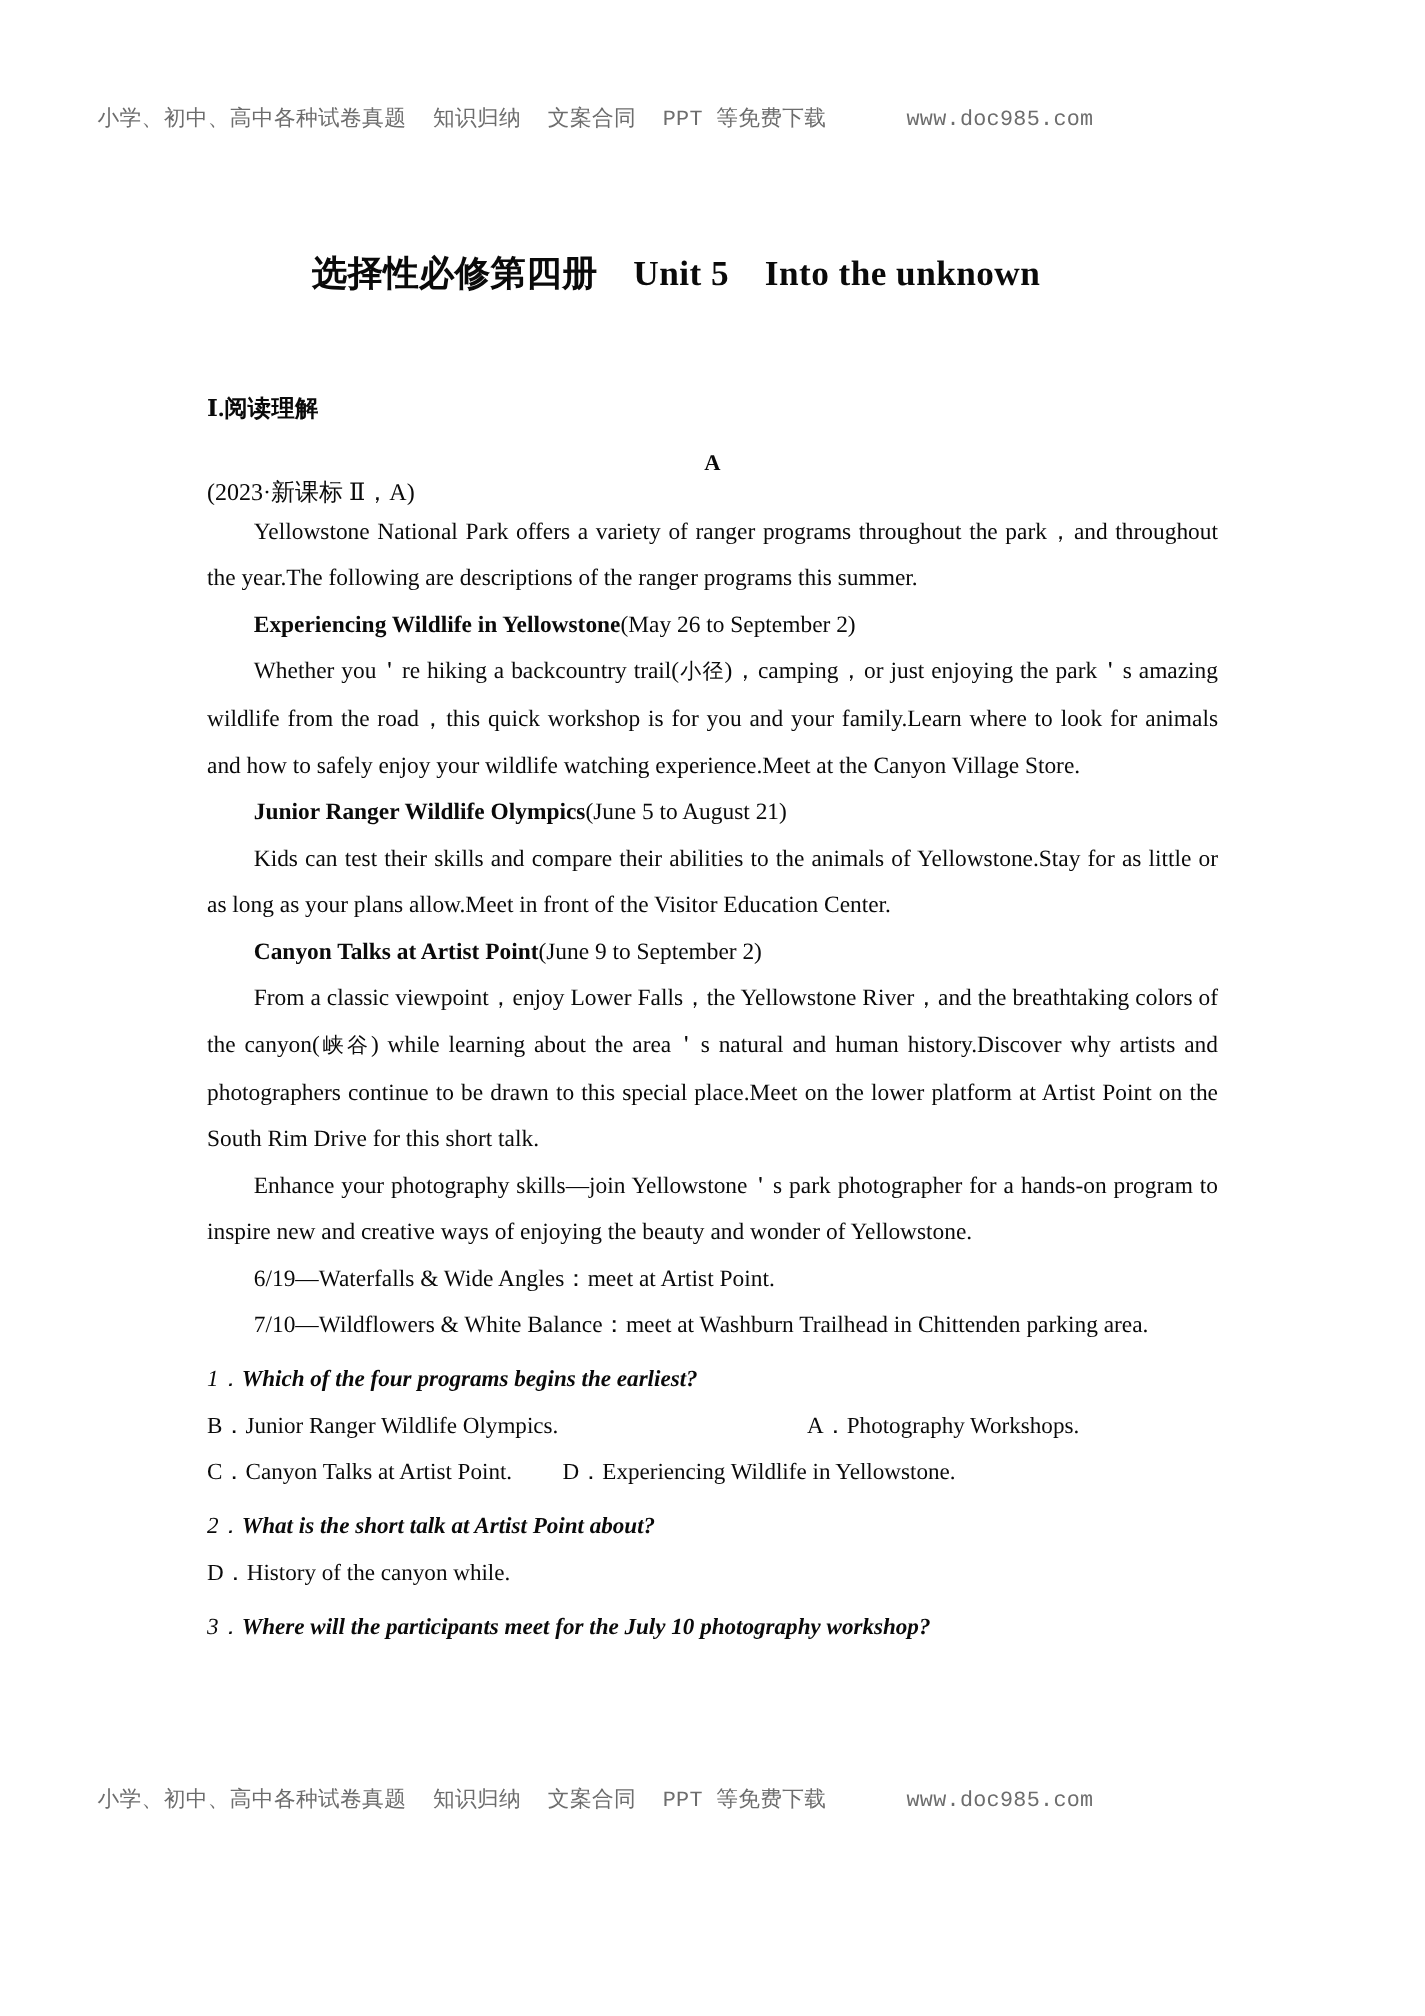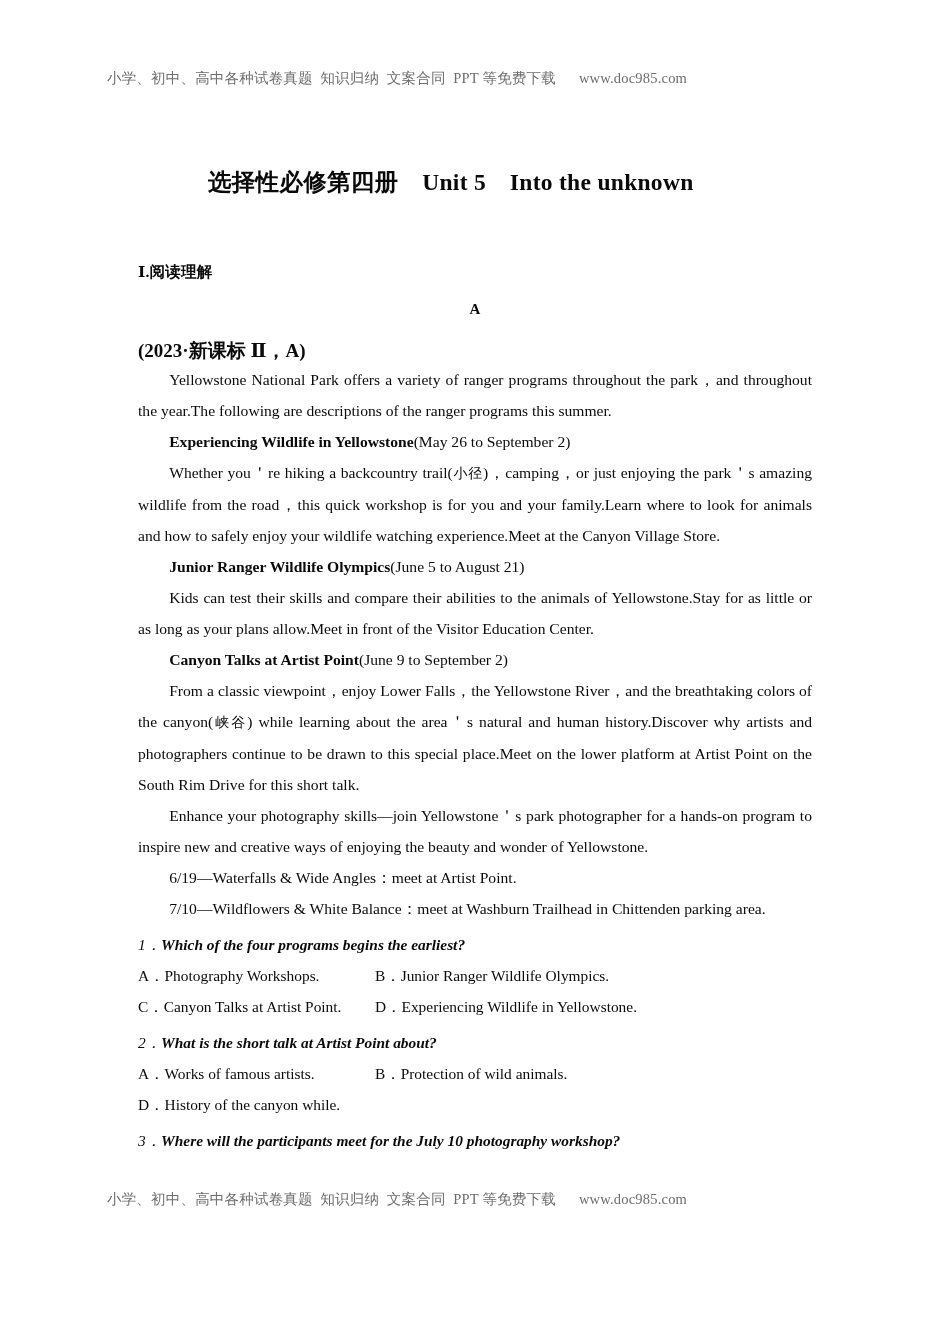--- a/index.html
+++ b/index.html
@@ -23,20 +23,21 @@
   }
   .watermark {
     position: absolute;
     left: 0;
     width: 794px;
     text-align: center;
     font-size: 14.5px;
     color: #6d6d6d;
     letter-spacing: 0.2px;
     white-space: pre;
+    font-family: Liberation Mono, monospace;
   }
   .watermark.top { top: 69px; }
   .watermark.bottom { top: 1190px; }
 
   .content {
     position: absolute;
     left: 138px;
     top: 0;
     width: 674px;
   }
@@ -59,23 +60,22 @@
   }
 
   .passage-label {
     margin-top: 18px;
     text-align: center;
     font-size: 15px;
     font-weight: bold;
   }
 
   .source-line {
-    margin-top: 20px;
-    font-size: 19px;
-    font-weight: bold;
+    margin-top: 0;
+    font-size: 16px;
   }
 
   p.para {
     margin: 0;
     font-size: 15.6px;
     line-height: 31px;
     text-align: justify;
     text-justify: inter-word;
     text-indent: 2em;
   }
@@ -134,35 +134,31 @@
     <p class="para"><span>From a classic viewpoint，enjoy Lower Falls，the Yellowstone River，and the breathtaking colors of the canyon(</span><span class="cn-gloss">峡谷</span><span>) while learning about the area＇s natural and human history.Discover why artists and photographers continue to be drawn to this special place.Meet on the lower platform at Artist Point on the South Rim Drive for this short talk.</span></p>
 
     <p class="para">Enhance your photography skills—join Yellowstone＇s park photographer for a hands-on program to inspire new and creative ways of enjoying the beauty and wonder of Yellowstone.</p>
 
     <p class="para">6/19—Waterfalls &amp; Wide Angles：meet at Artist Point.</p>
     <p class="para">7/10—Wildflowers &amp; White Balance：meet at Washburn Trailhead in Chittenden parking area.</p>
 
     <div class="q-block">
       <div class="q-text"><span class="q-num">1．</span><span>Which of the four programs begins the earliest?</span></div>
       <div class="options">
+        <div class="opt col2"><span class="opt-letter">B．</span><span>Junior Ranger Wildlife Olympics.</span></div>
         <div class="opt col1"><span class="opt-letter">A．</span><span>Photography Workshops.</span></div>
-        <div class="opt col2"><span class="opt-letter">B．</span><span>Junior Ranger Wildlife Olympics.</span></div>
       </div>
       <div class="options">
         <div class="opt col1"><span class="opt-letter">C．</span><span>Canyon Talks at Artist Point.</span></div>
         <div class="opt col2"><span class="opt-letter">D．</span><span>Experiencing Wildlife in Yellowstone.</span></div>
       </div>
     </div>
 
     <div class="q-block">
       <div class="q-text"><span class="q-num">2．</span><span>What is the short talk at Artist Point about?</span></div>
-      <div class="options">
-        <div class="opt col1"><span class="opt-letter">A．</span><span>Works of famous artists.</span></div>
-        <div class="opt col2"><span class="opt-letter">B．</span><span>Protection of wild animals.</span></div>
-      </div>
       <div class="options">
         <div class="opt col2"><span class="opt-letter">D．</span><span>History of the canyon while.</span></div>
       </div>
     </div>
 
     <div class="q-block">
       <div class="q-text"><span class="q-num">3．</span><span>Where will the participants meet for the July 10 photography workshop?</span></div>
     </div>
 
   </div>

